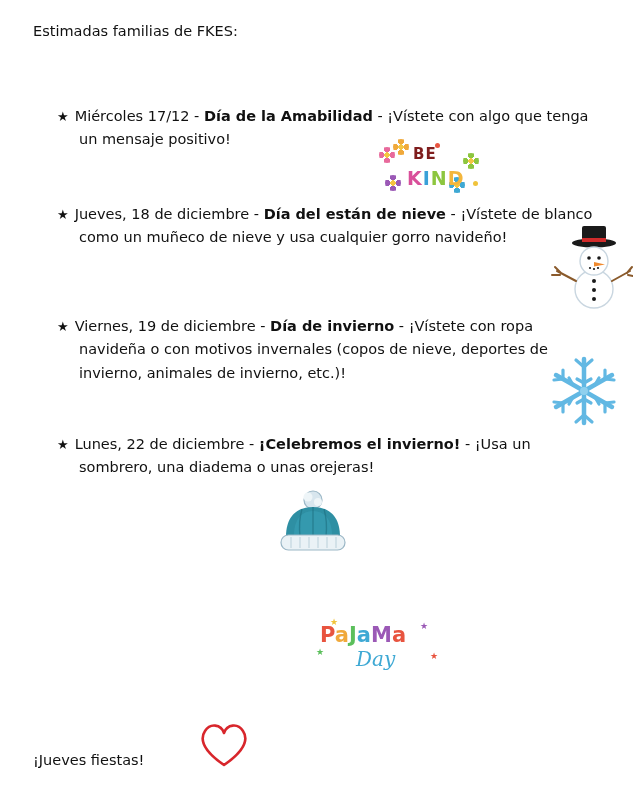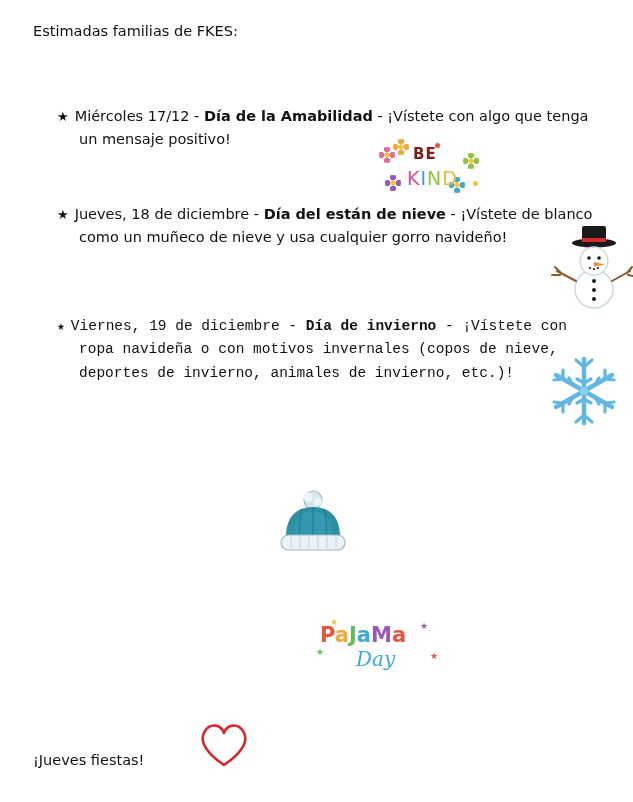--- a/index.html
+++ b/index.html
@@ -87,21 +87,21 @@
     font-weight: bold;
     font-size: 15px;
     letter-spacing: 1px;
     color: #7f1d1d;
   }
   .bk-word2 {
     position: absolute;
     left: 30px;
     top: 26px;
     font-family: "DejaVu Sans", sans-serif;
-    font-weight: normal;
+    font-weight: bold;
     font-size: 19px;
     letter-spacing: 1px;
     color: #e8a33d;
   }
   .bk-word2 .c1 { color:#d94f9a; }
   .bk-word2 .c2 { color:#3aa0d8; }
   .bk-word2 .c3 { color:#8dc63f; }
   .bk-word2 .c4 { color:#f3b63c; }
   .flower {
     position: absolute;
@@ -234,21 +234,21 @@
           <circle cx="47" cy="60" r="2" fill="#1a1a1a"></circle>
           <circle cx="47" cy="69" r="2" fill="#1a1a1a"></circle>
           <circle cx="47" cy="78" r="2" fill="#1a1a1a"></circle>
 
           <path d="M29 60 L10 50 M14 52 L8 46 M13 54 L5 54" stroke="#8a5a2b" stroke-width="2" fill="none" stroke-linecap="round"></path>
           <path d="M65 60 L83 50 M80 52 L85 46 M81 54 L86 55" stroke="#8a5a2b" stroke-width="2" fill="none" stroke-linecap="round"></path>
         </svg>
       </div>
     </div>
 
-    <div class="item" style="height:118px;font-family:Liberation Mono, monospace;">
+    <div class="item" style="height:118px;">
       <div class="item-text">
         <span class="star">★</span><span>Viernes, 19 de diciembre</span><span class="dash"> - </span><span class="bold">Día de invierno</span><span class="dash"> - </span><span>¡Vístete con ropa navideña o con motivos invernales (copos de nieve, deportes de invierno, animales de invierno, etc.)!</span>
       </div>
 
       <div class="art art-snowflake" style="left:490px; top:38px;">
         <svg width="74" height="76" viewBox="0 0 74 76" xmlns="http://www.w3.org/2000/svg">
           <g stroke="#62b8e3" stroke-width="4.5" stroke-linecap="round" fill="none">
             <line x1="37" y1="6" x2="37" y2="70"></line>
             <line x1="9" y1="22" x2="65" y2="54"></line>
             <line x1="9" y1="54" x2="65" y2="22"></line>
@@ -264,20 +264,23 @@
             <path d="M37 46 L30 50 M37 46 L44 50"></path>
             <path d="M26 32 L22 25 M48 44 L52 51"></path>
             <path d="M26 44 L22 51 M48 32 L52 25"></path>
           </g>
           <circle cx="37" cy="38" r="4" fill="#8fd0ee"></circle>
         </svg>
       </div>
     </div>
 
     <div class="item" style="height:128px;">
+      <div class="item-text">
+        <span class="star">★</span><span>Lunes, 22 de diciembre</span><span class="dash"> - </span><span class="bold">¡Celebremos el invierno!</span><span class="dash"> - </span><span>¡Usa un sombrero, una diadema o unas orejeras!</span>
+      </div>
 
       <div class="art art-beanie" style="left:215px; top:56px;">
         <svg width="82" height="66" viewBox="0 0 82 66" xmlns="http://www.w3.org/2000/svg">
 
           <circle cx="41" cy="11" r="9" fill="#d8e6ee" stroke="#9bb7c6" stroke-width="1.2"></circle>
           <circle cx="36" cy="8" r="4.5" fill="#eef5f8"></circle>
           <circle cx="46" cy="13" r="4" fill="#eef5f8"></circle>
 
           <path d="M14 48 C14 26 26 18 41 18 C56 18 68 26 68 48 Z" fill="#2e8fa3"></path>
           <path d="M22 46 C22 30 30 22 41 22 C52 22 60 30 60 46 Z" fill="#3aa3b8" opacity="0.55"></path>

